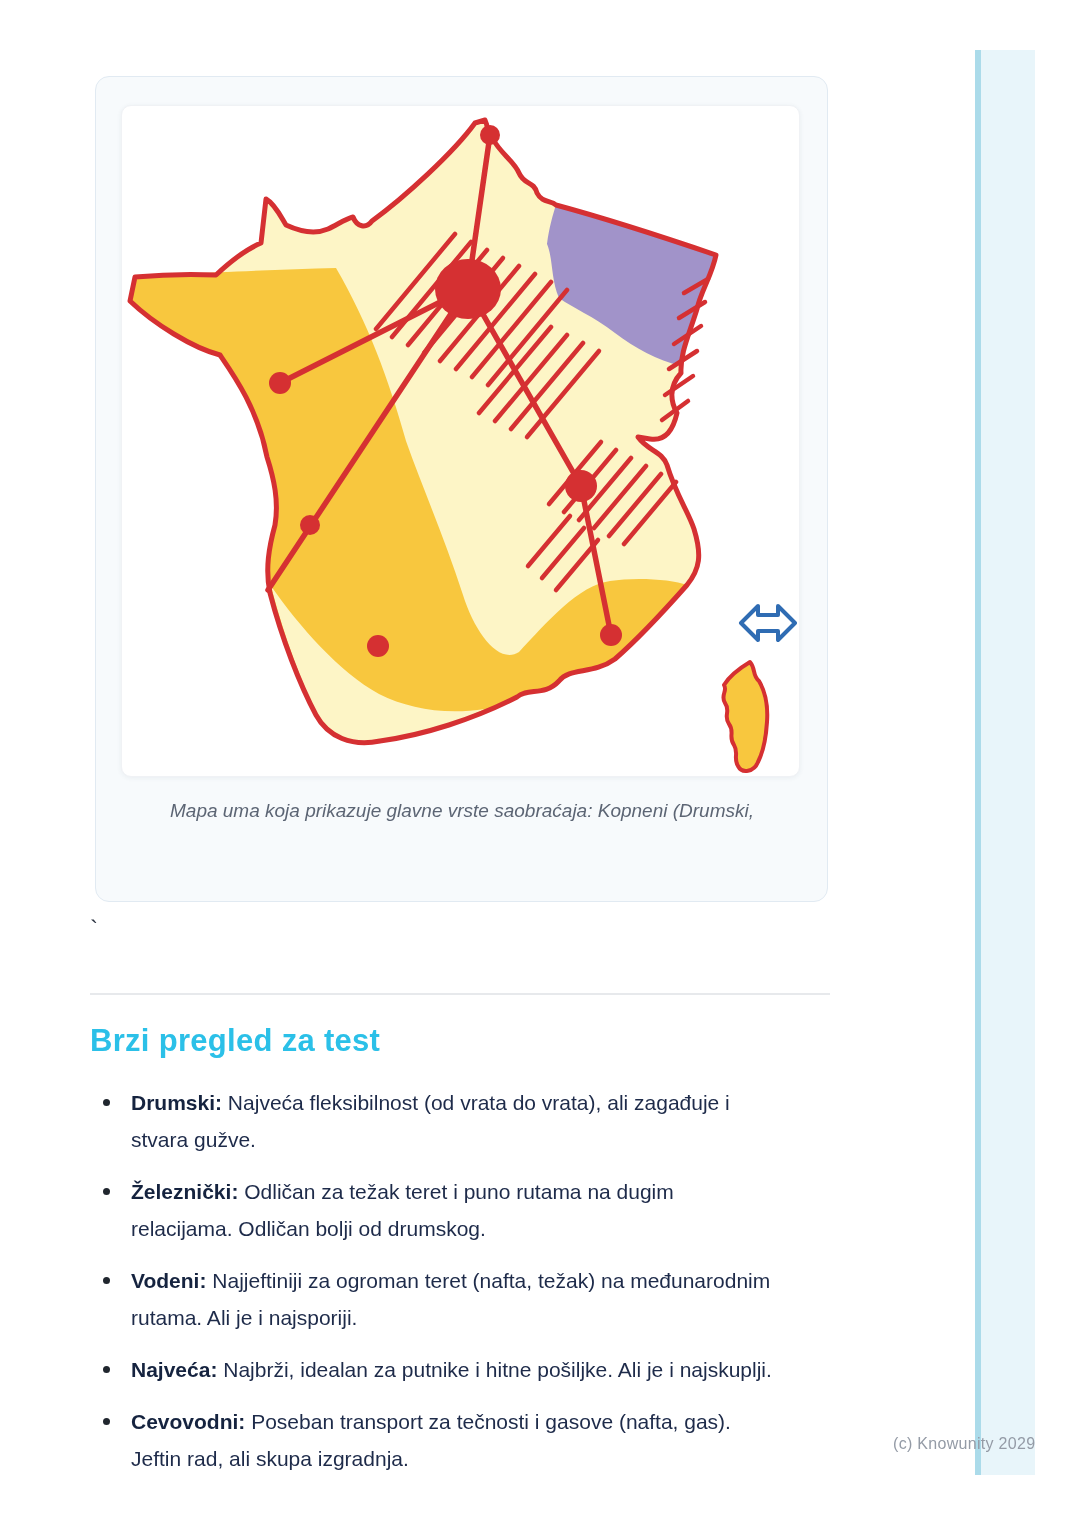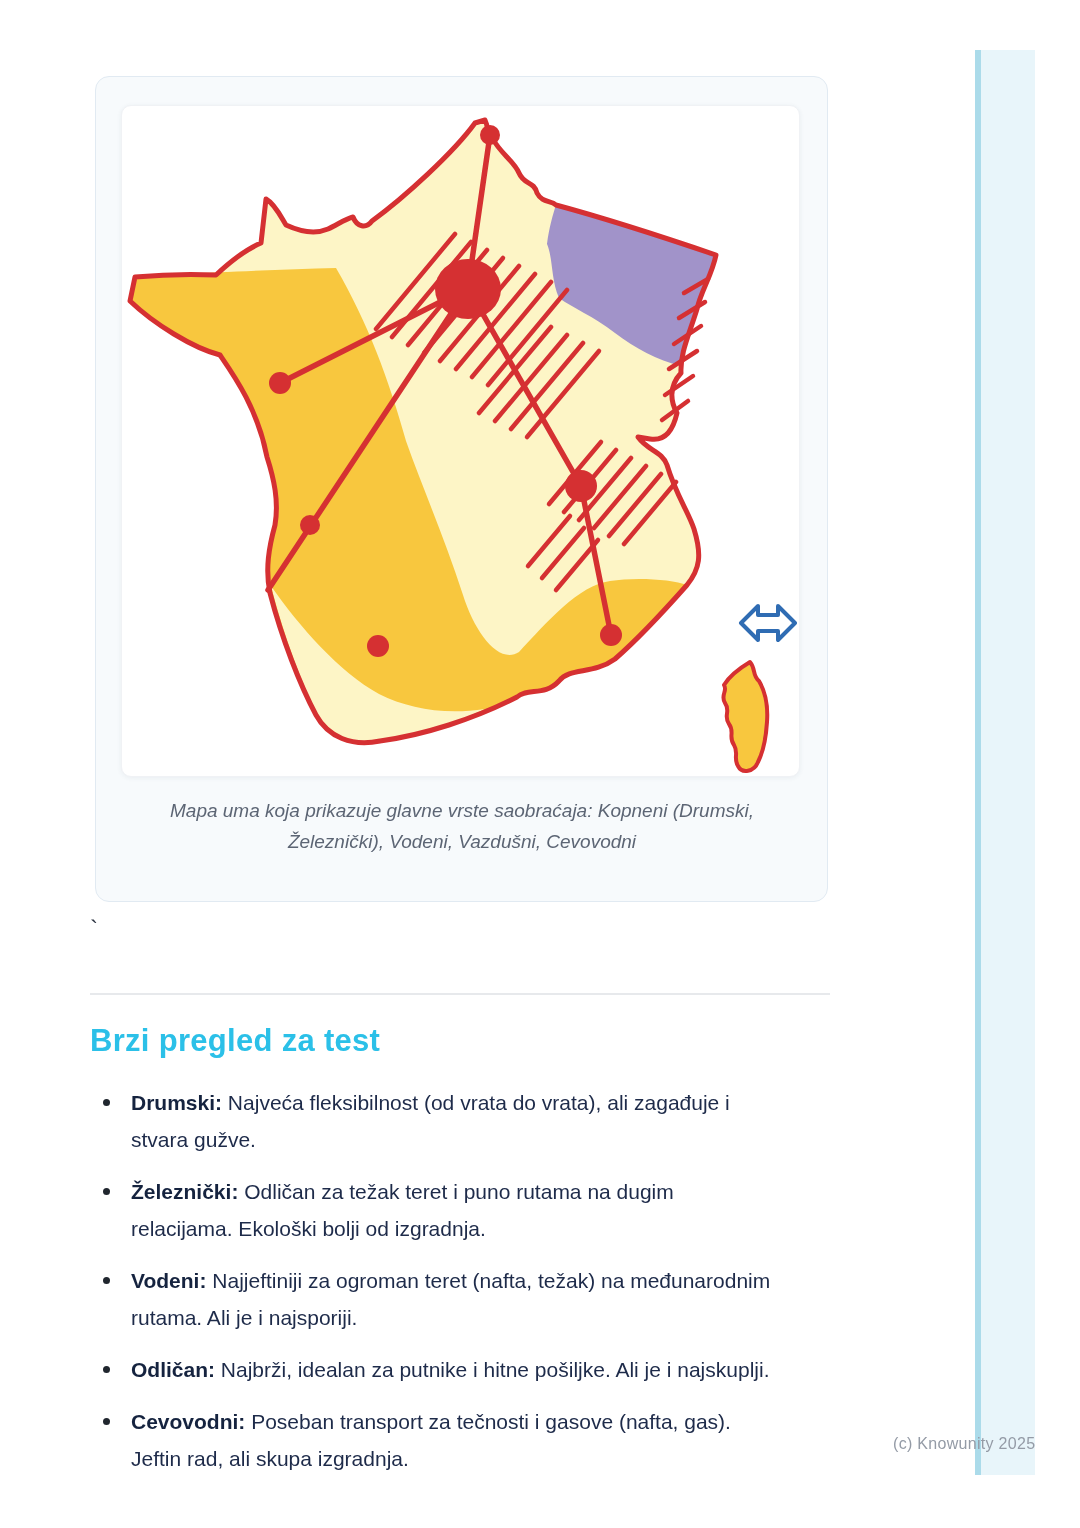--- a/index.html
+++ b/index.html
@@ -283,45 +283,45 @@
         C 600 608 608 603 602 595
         C 597 587 605 583 601 577
         C 607 567 617 560 627 554 Z"></path>
 
       <path class="dbl-arrow" d="
         M 618 515 L 635 498 L 635 507 L 655 507 L 655 498 L 672 515
         L 655 532 L 655 523 L 635 523 L 635 532 Z"></path>
     </svg>
   </div>
 
-  <p class="figure-caption"><span>Mapa uma koja prikazuje glavne vrste saobraćaja: Kopneni (Drumski,</span><br><span>Železnički), Vodeni, Vazdušni, Cevovodni</span></p>
+  <p class="figure-caption"><span>Mapa uma koja prikazuje glavne vrste saobraćaja: Kopneni (Drumski,</span><br></p>
 </section>
 
 <div class="stray-char">`</div>
 
 <hr class="divider">
 
 <h2 class="section-heading">Brzi pregled za test</h2>
 
 <ul class="bullet-list">
   <li>
     <span class="bullet-dot"></span>
     <span class="li-text"><span class="term">Drumski:</span><span> Najveća fleksibilnost (od vrata do vrata), ali zagađuje i</span><br><span>stvara gužve.</span></span>
   </li>
   <li>
     <span class="bullet-dot"></span>
-    <span class="li-text"><span class="term">Železnički:</span><span> Odličan za težak teret i puno rutama na dugim</span><br><span>relacijama. Ekološki bolji od izgradnja.</span></span>
+    <span class="li-text"><span class="term">Železnički:</span><span> Odličan za težak teret i puno rutama na dugim</span><br><span>relacijama. Odličan bolji od drumskog.</span></span>
   </li>
   <li>
     <span class="bullet-dot"></span>
     <span class="li-text"><span class="term">Vodeni:</span><span> Najjeftiniji za ogroman teret (nafta, težak) na međunarodnim</span><br><span>rutama. Ali je i najsporiji.</span></span>
   </li>
   <li>
     <span class="bullet-dot"></span>
-    <span class="li-text"><span class="term">Odličan:</span><span> Najbrži, idealan za putnike i hitne pošiljke. Ali je i najskuplji.</span></span>
+    <span class="li-text"><span class="term">Najveća:</span><span> Najbrži, idealan za putnike i hitne pošiljke. Ali je i najskuplji.</span></span>
   </li>
   <li>
     <span class="bullet-dot"></span>
     <span class="li-text"><span class="term">Cevovodni:</span><span> Poseban transport za tečnosti i gasove (nafta, gas).</span><br><span>Jeftin rad, ali skupa izgradnja.</span></span>
   </li>
 </ul>
 
-<div class="page-footer">(c) Knowunity 2025</div>
+<div class="page-footer">(c) Knowunity 2029</div>
 
 </body></html>

